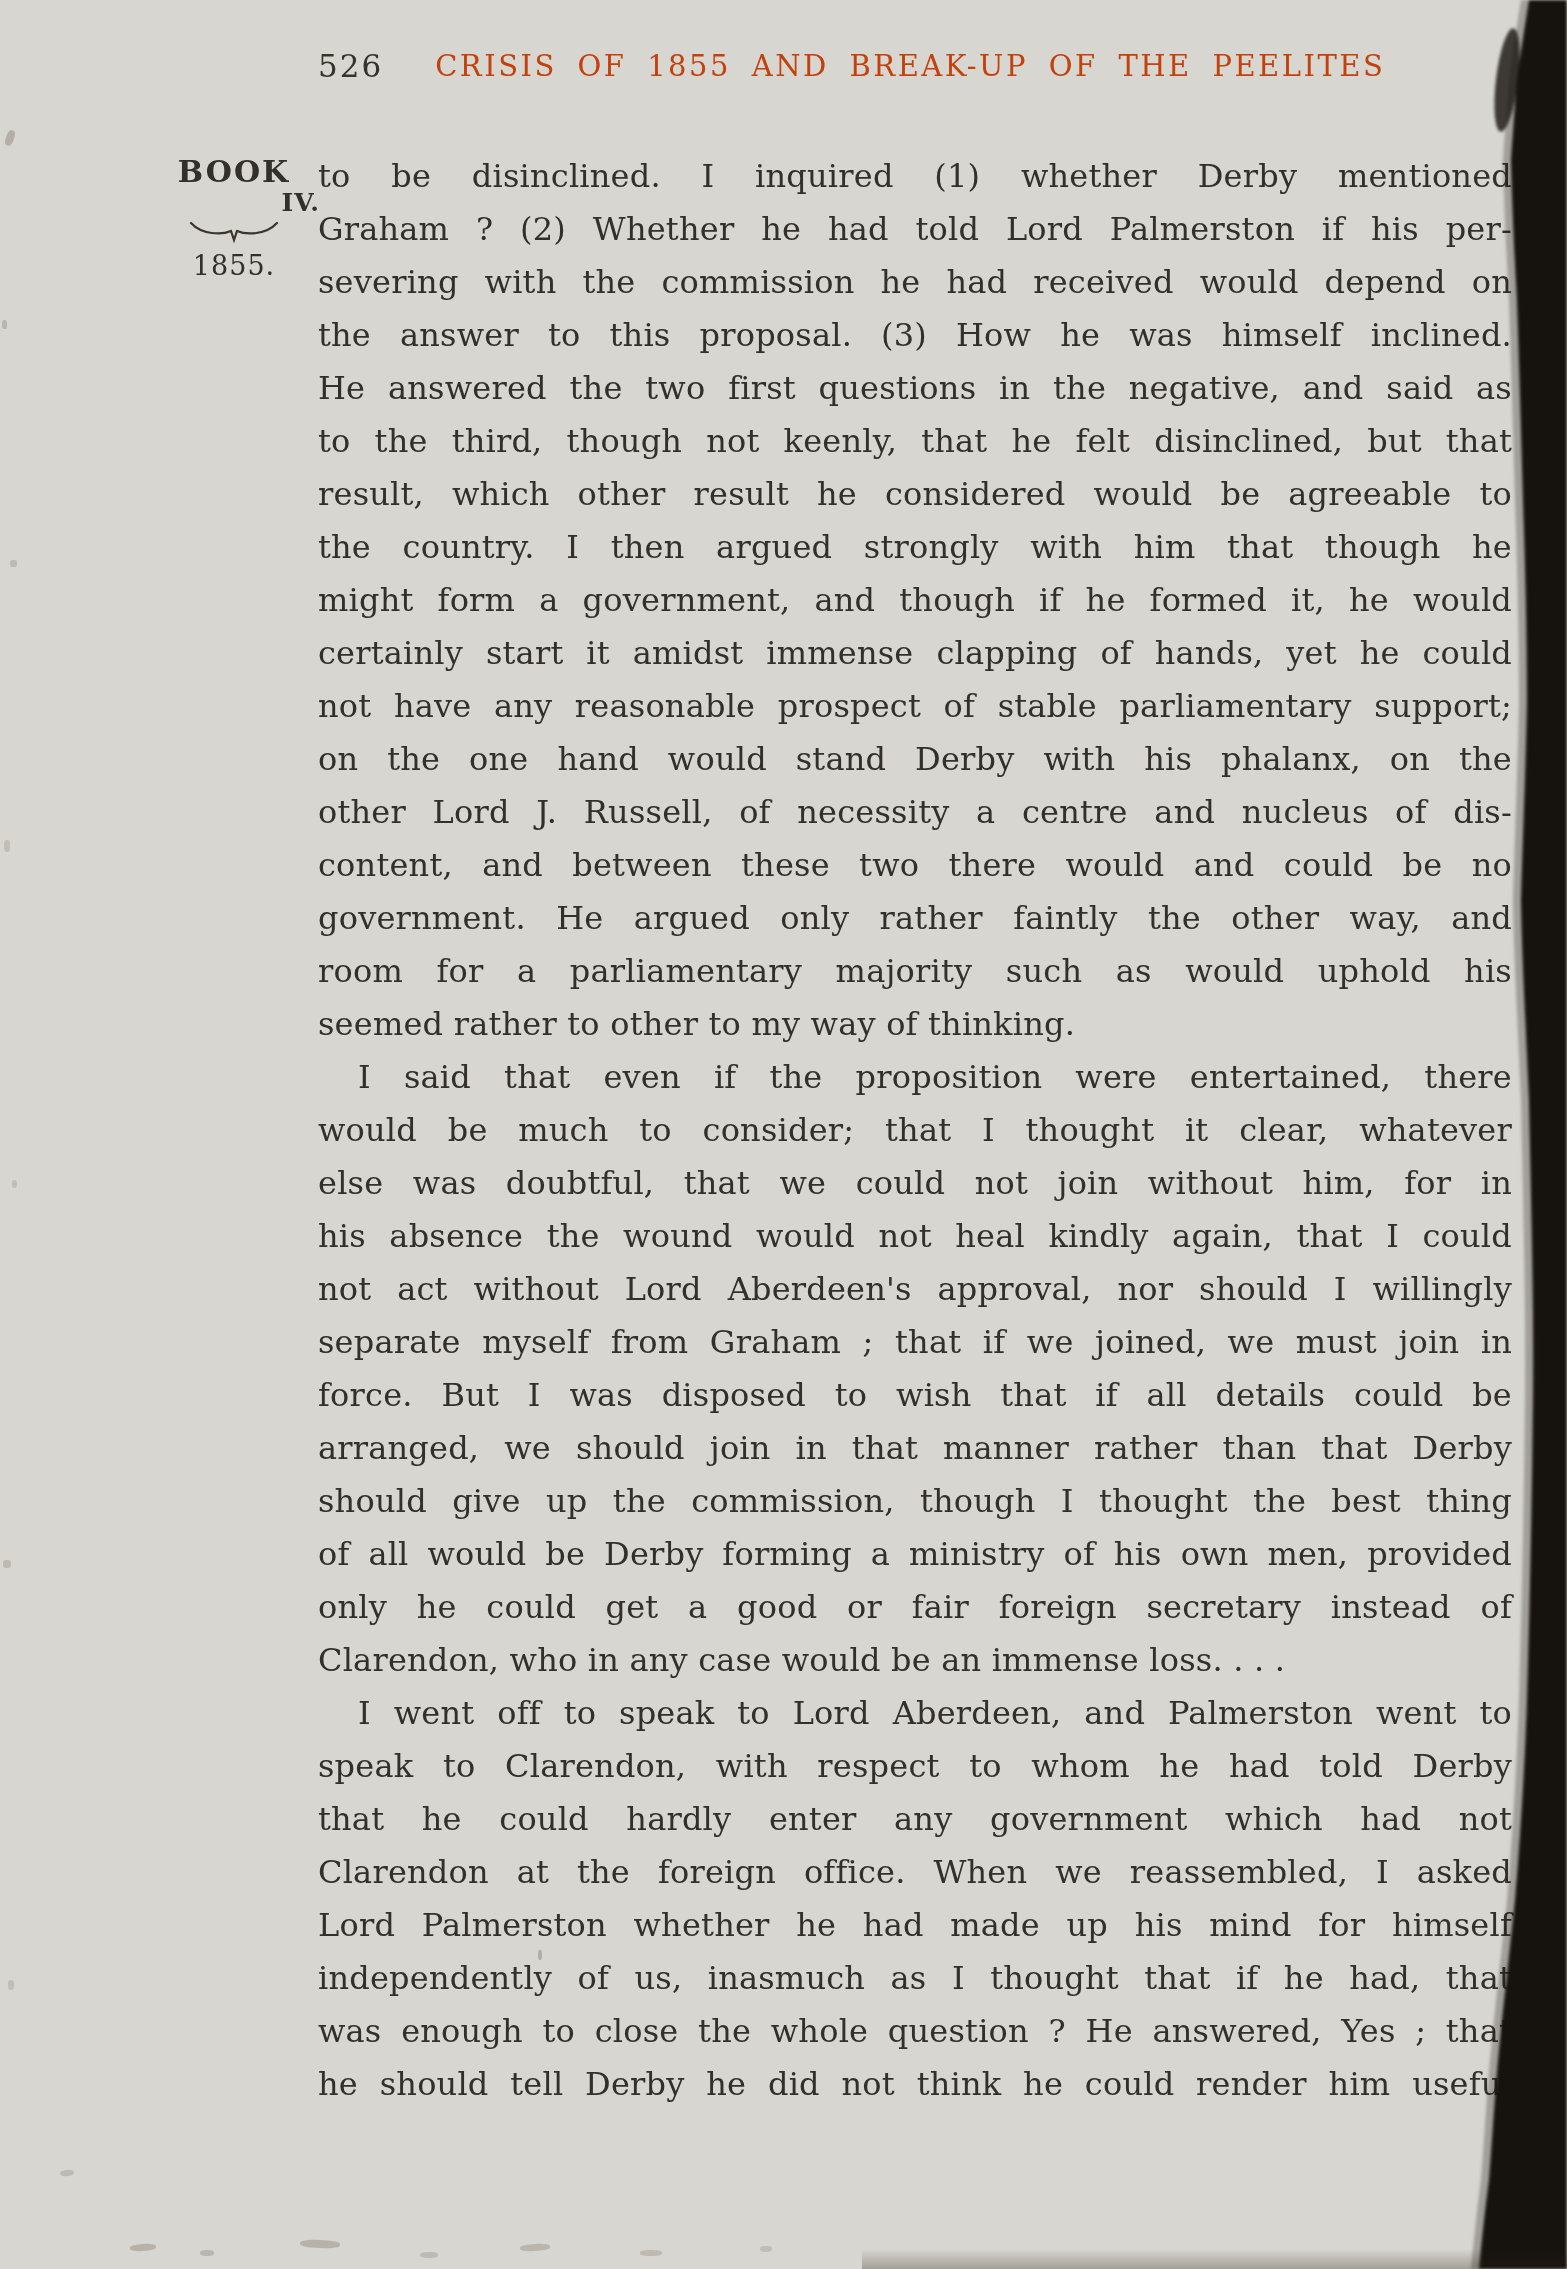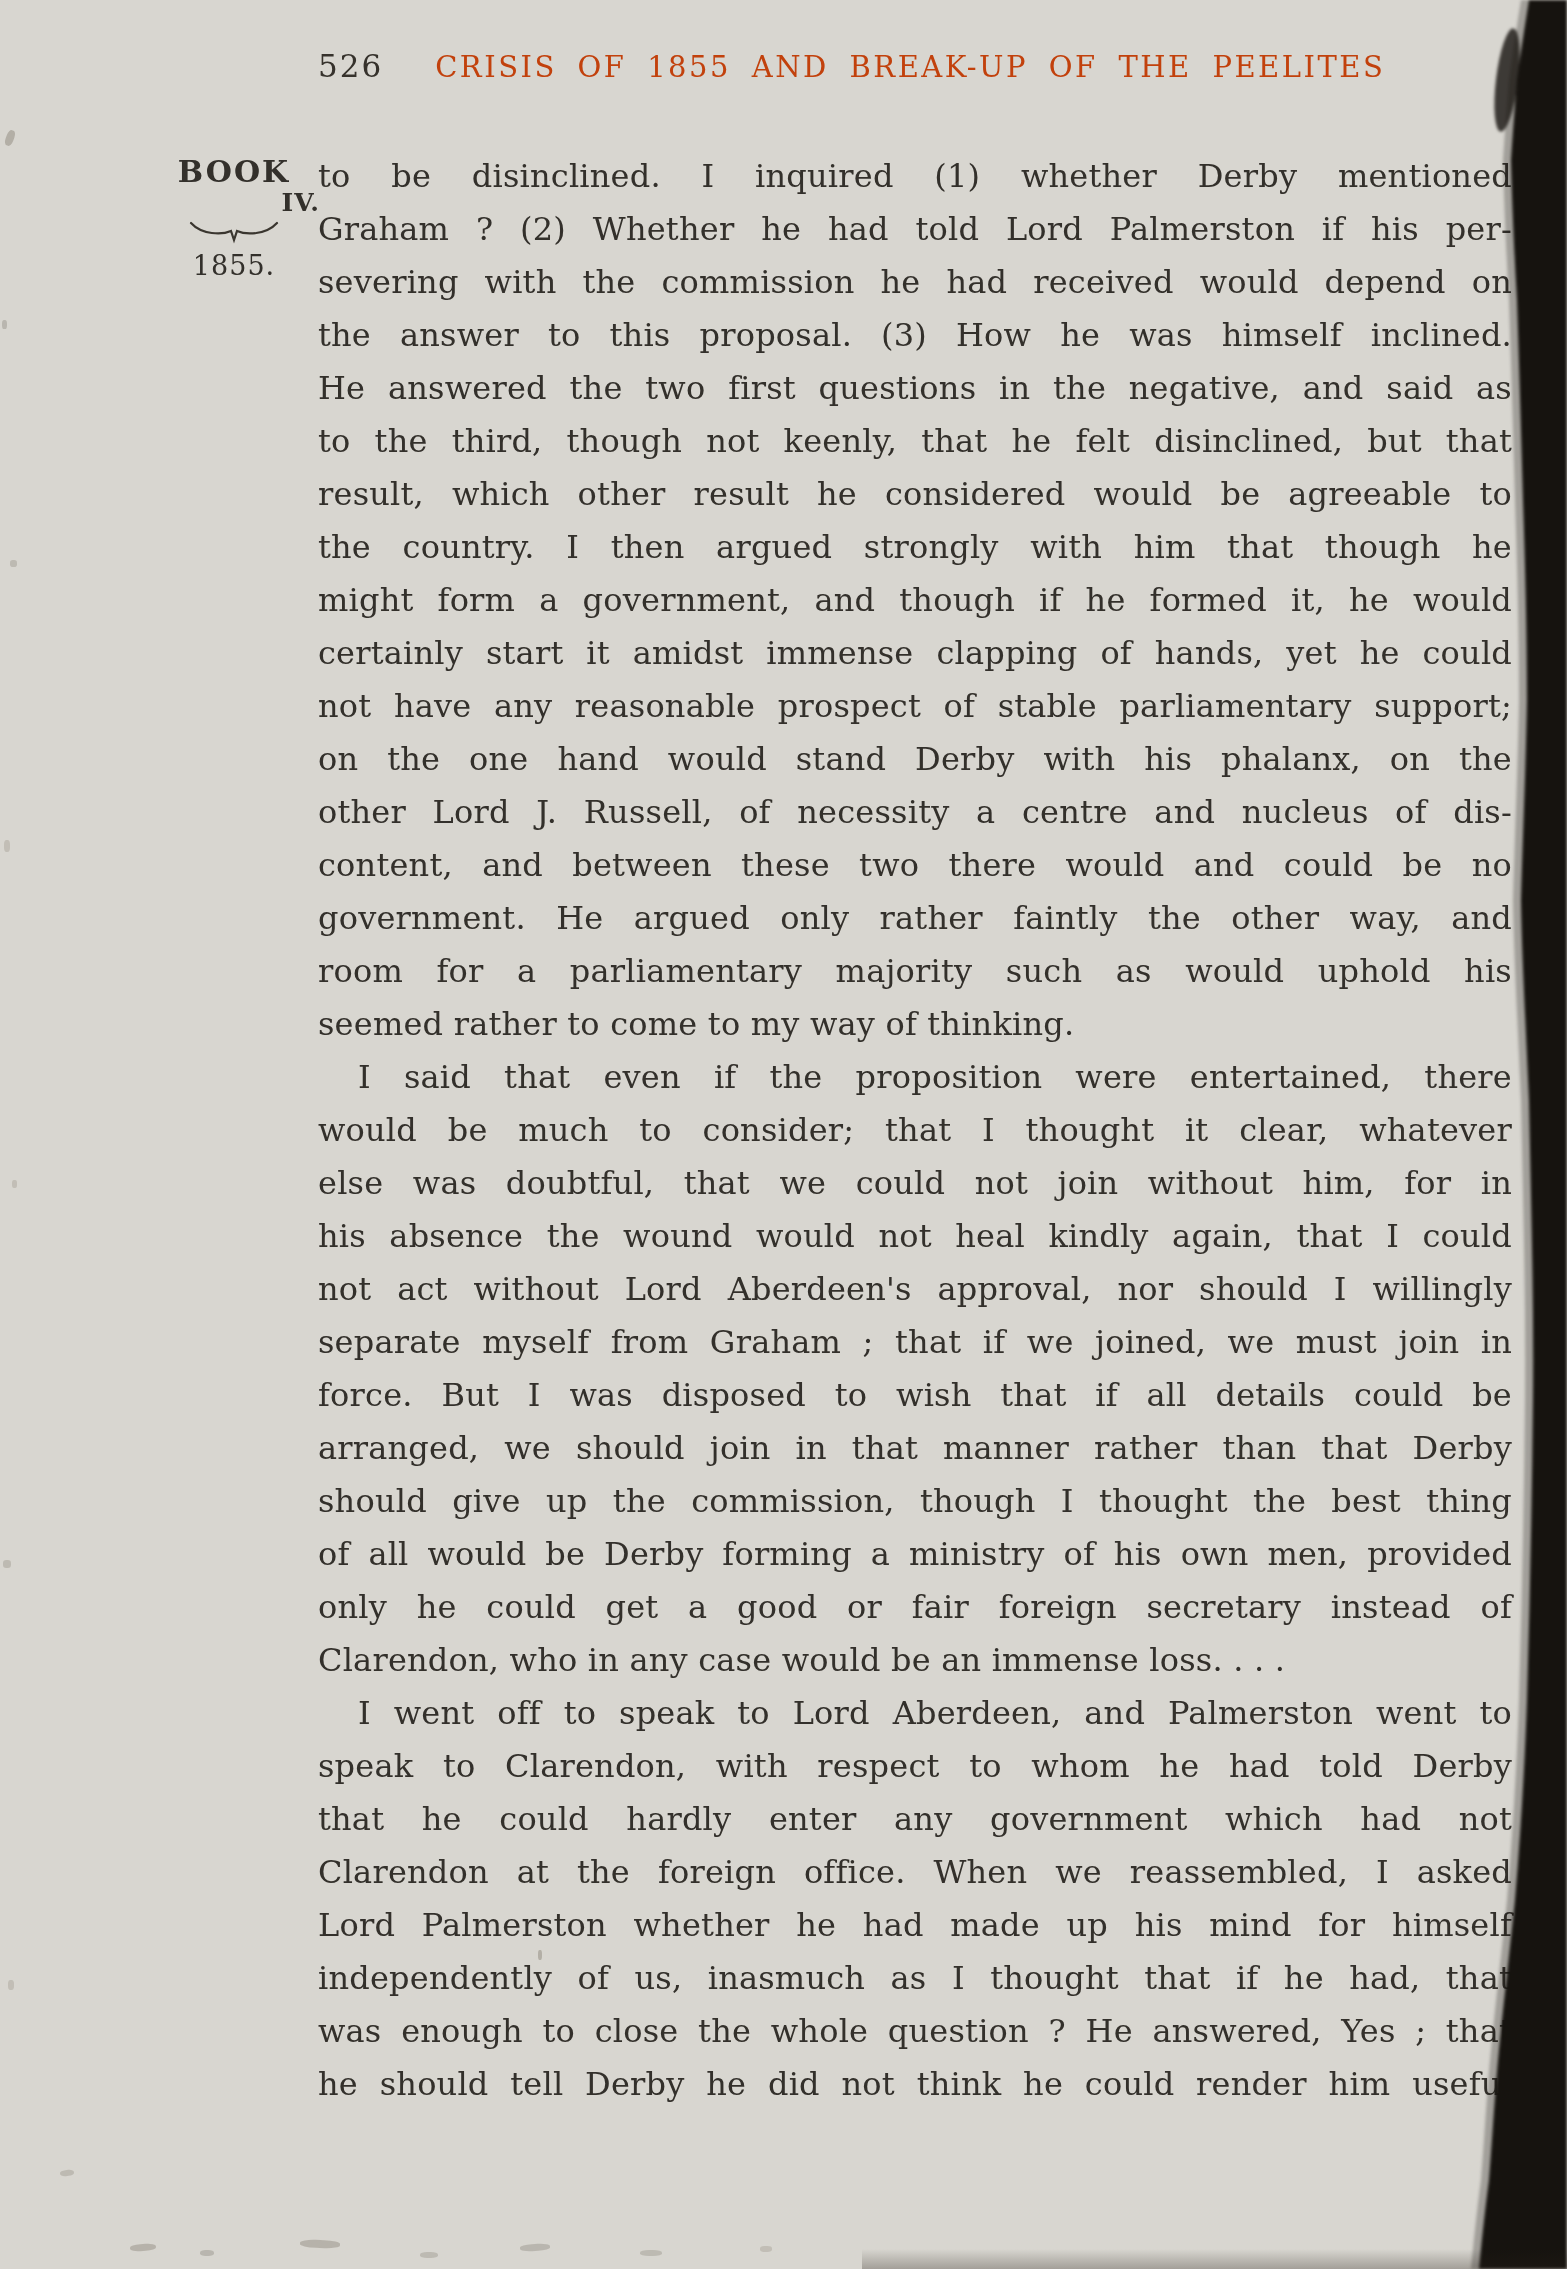--- a/index.html
+++ b/index.html
@@ -15,21 +15,21 @@
     background: linear-gradient(90deg, #ecease3 0%, #f6f4ee 4%, #f8f6f0 88%, #efece5 100%);
     font-family: "DejaVu Serif", "Liberation Serif", serif;
     color: #33302b;
   }
   .running-header {
     position: absolute;
     top: 48px;
     left: 318px;
     width: 1200px;
     display: flex;
-    align-items: flex-end;
+    align-items: center;
     gap: 52px;
     white-space: nowrap;
   }
   .page-number {
     font-size: 31px;
     letter-spacing: 2px;
     color: #36322c;
   }
   .running-title {
     font-size: 29px;
@@ -136,21 +136,21 @@
       <div class="line">result, which other result he considered would be agreeable to</div>
       <div class="line">the country.  I then argued strongly with him that though he</div>
       <div class="line">might form a government, and though if he formed it, he would</div>
       <div class="line">certainly start it amidst immense clapping of hands, yet he could</div>
       <div class="line">not have any reasonable prospect of stable parliamentary support;</div>
       <div class="line">on the one hand would stand Derby with his phalanx, on the</div>
       <div class="line">other Lord J. Russell, of necessity a centre and nucleus of dis-</div>
       <div class="line">content, and between these two there would and could be no</div>
       <div class="line">government.  He argued only rather faintly the other way, and</div>
       <div class="line">room for a parliamentary majority such as would uphold his</div>
-      <div class="line para-end">seemed rather to come to my way of thinking.</div>
+      <div class="line para-end">seemed rather to other to my way of thinking.</div>
       <div class="line indent">I said that even if the proposition were entertained, there</div>
       <div class="line">would be much to consider; that I thought it clear, whatever</div>
       <div class="line">else was doubtful, that we could not join without him, for in</div>
       <div class="line">his absence the wound would not heal kindly again, that I could</div>
       <div class="line">not act without Lord Aberdeen's approval, nor should I willingly</div>
       <div class="line">separate myself from Graham ; that if we joined, we must join in</div>
       <div class="line">force.  But I was disposed to wish that if all details could be</div>
       <div class="line">arranged, we should join in that manner rather than that Derby</div>
       <div class="line">should give up the commission, though I thought the best thing</div>
       <div class="line">of all would be Derby forming a ministry of his own men, provided</div>

